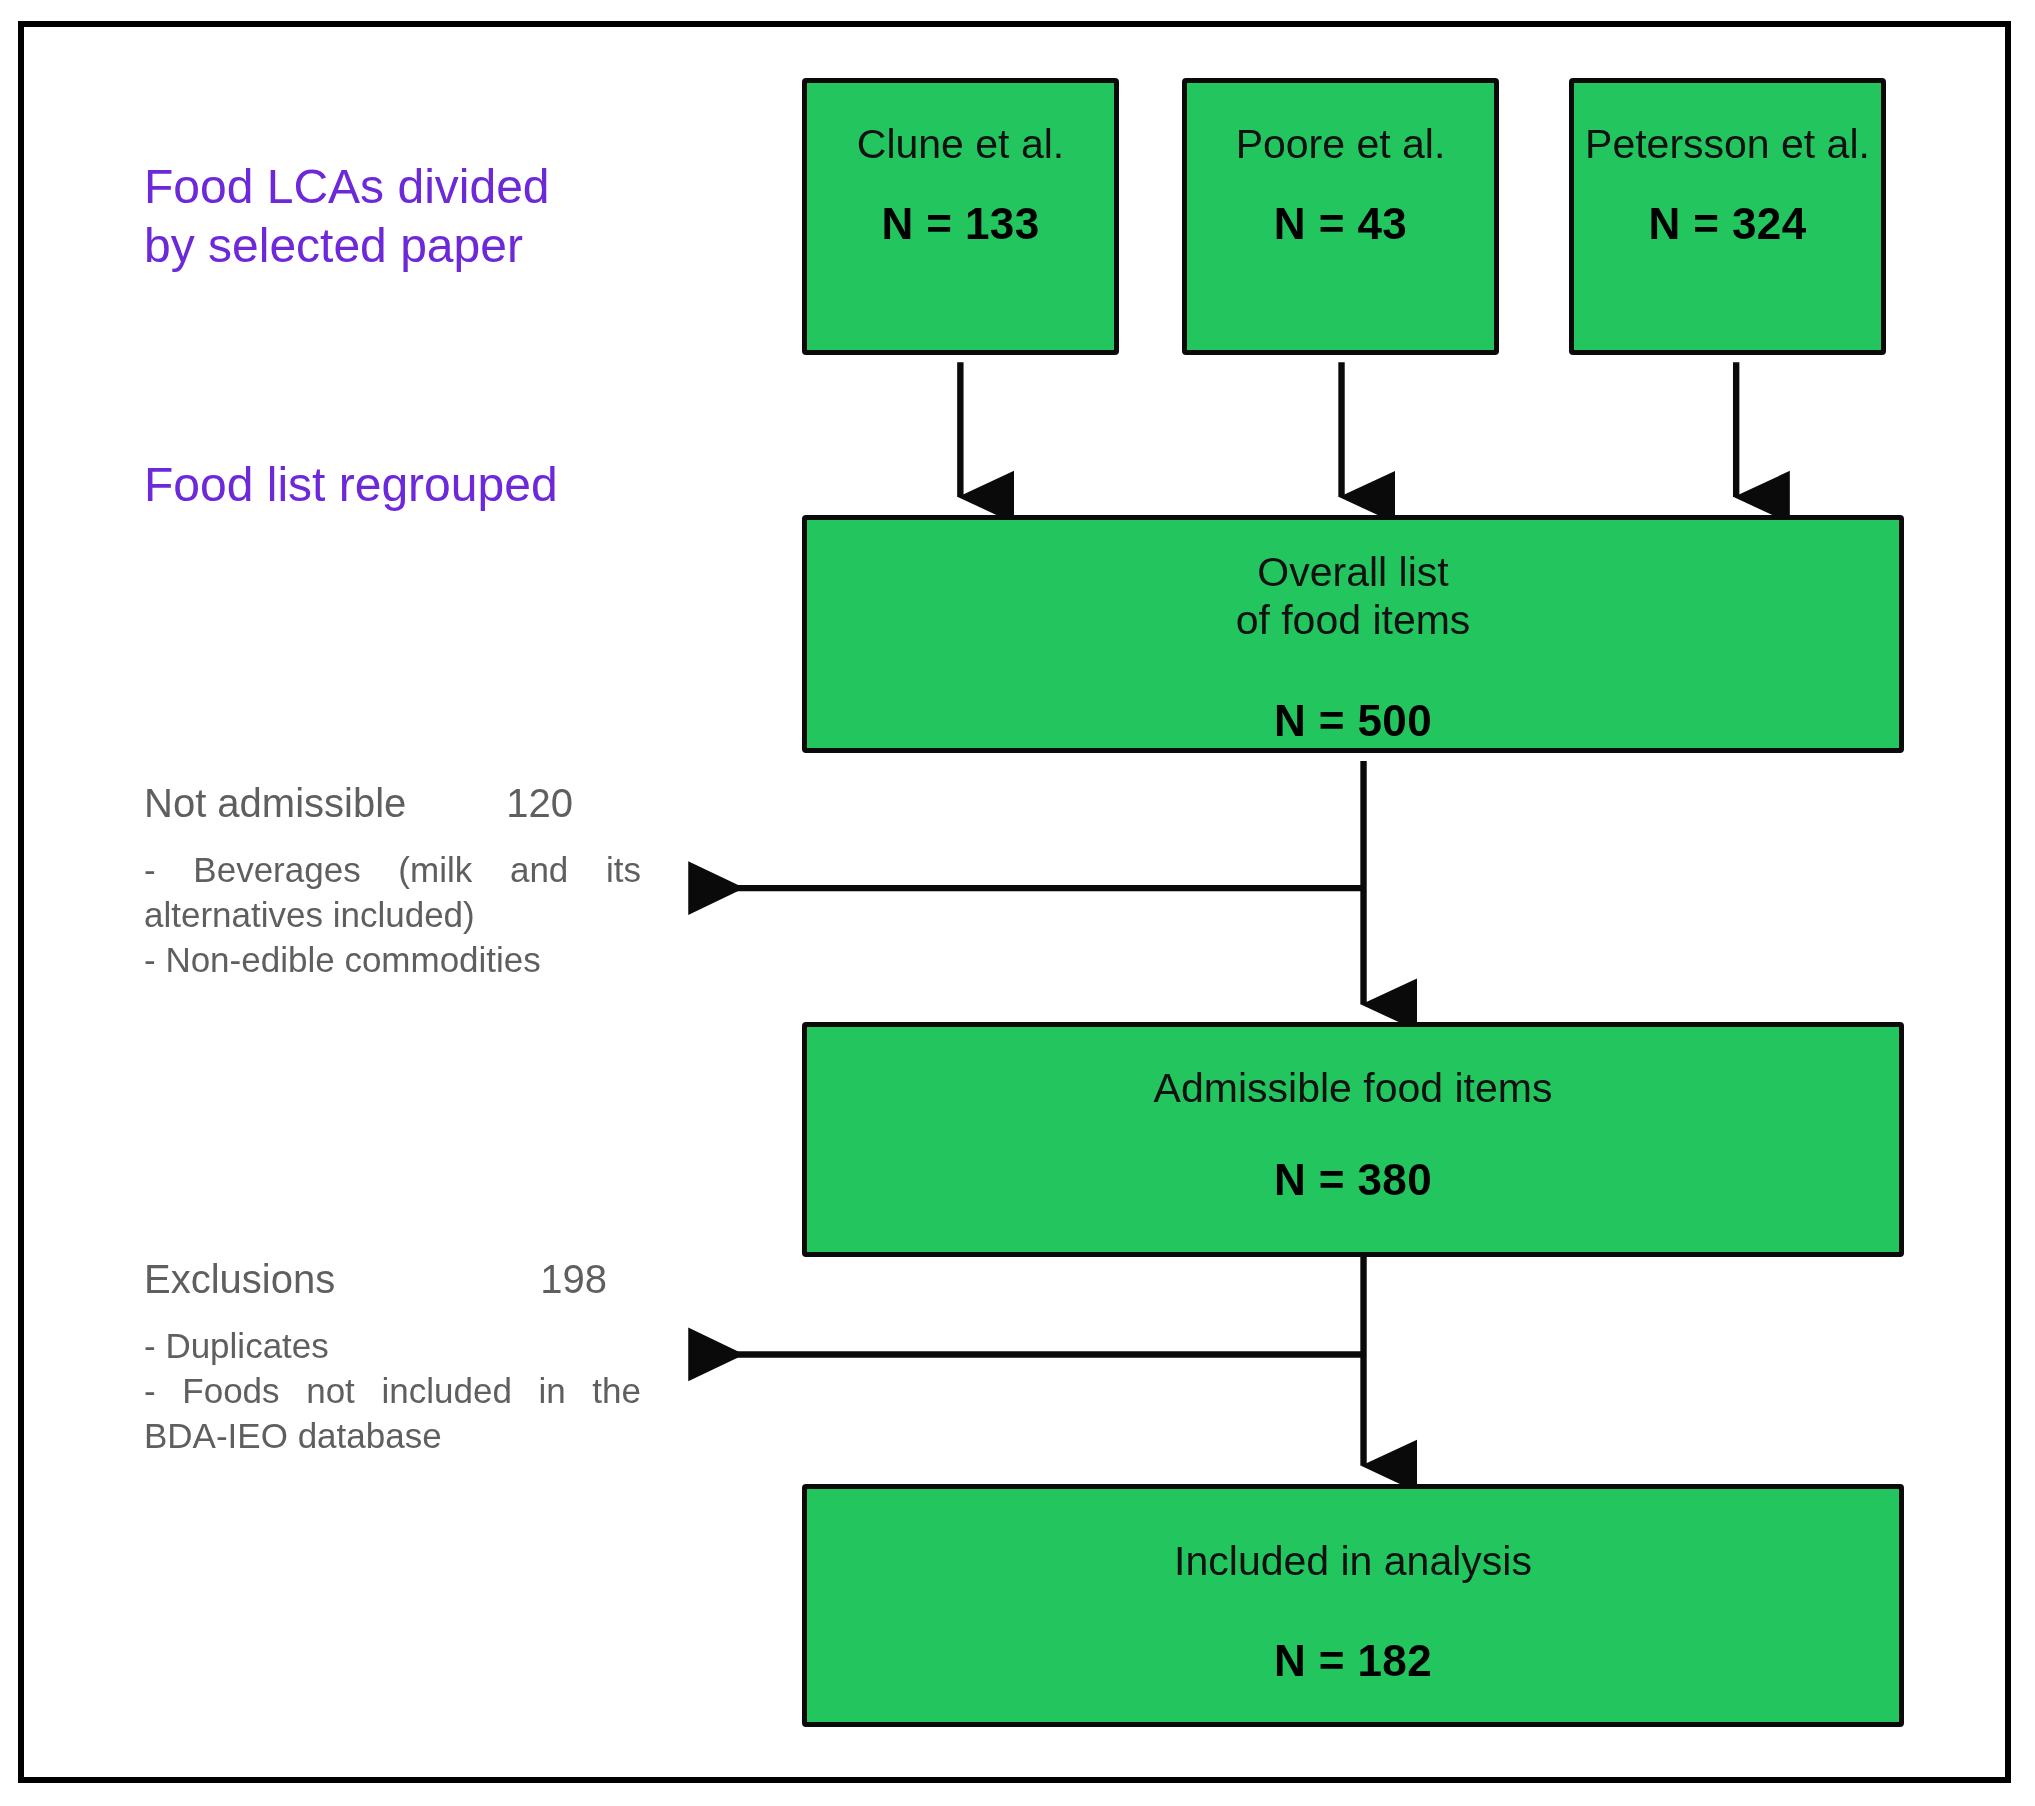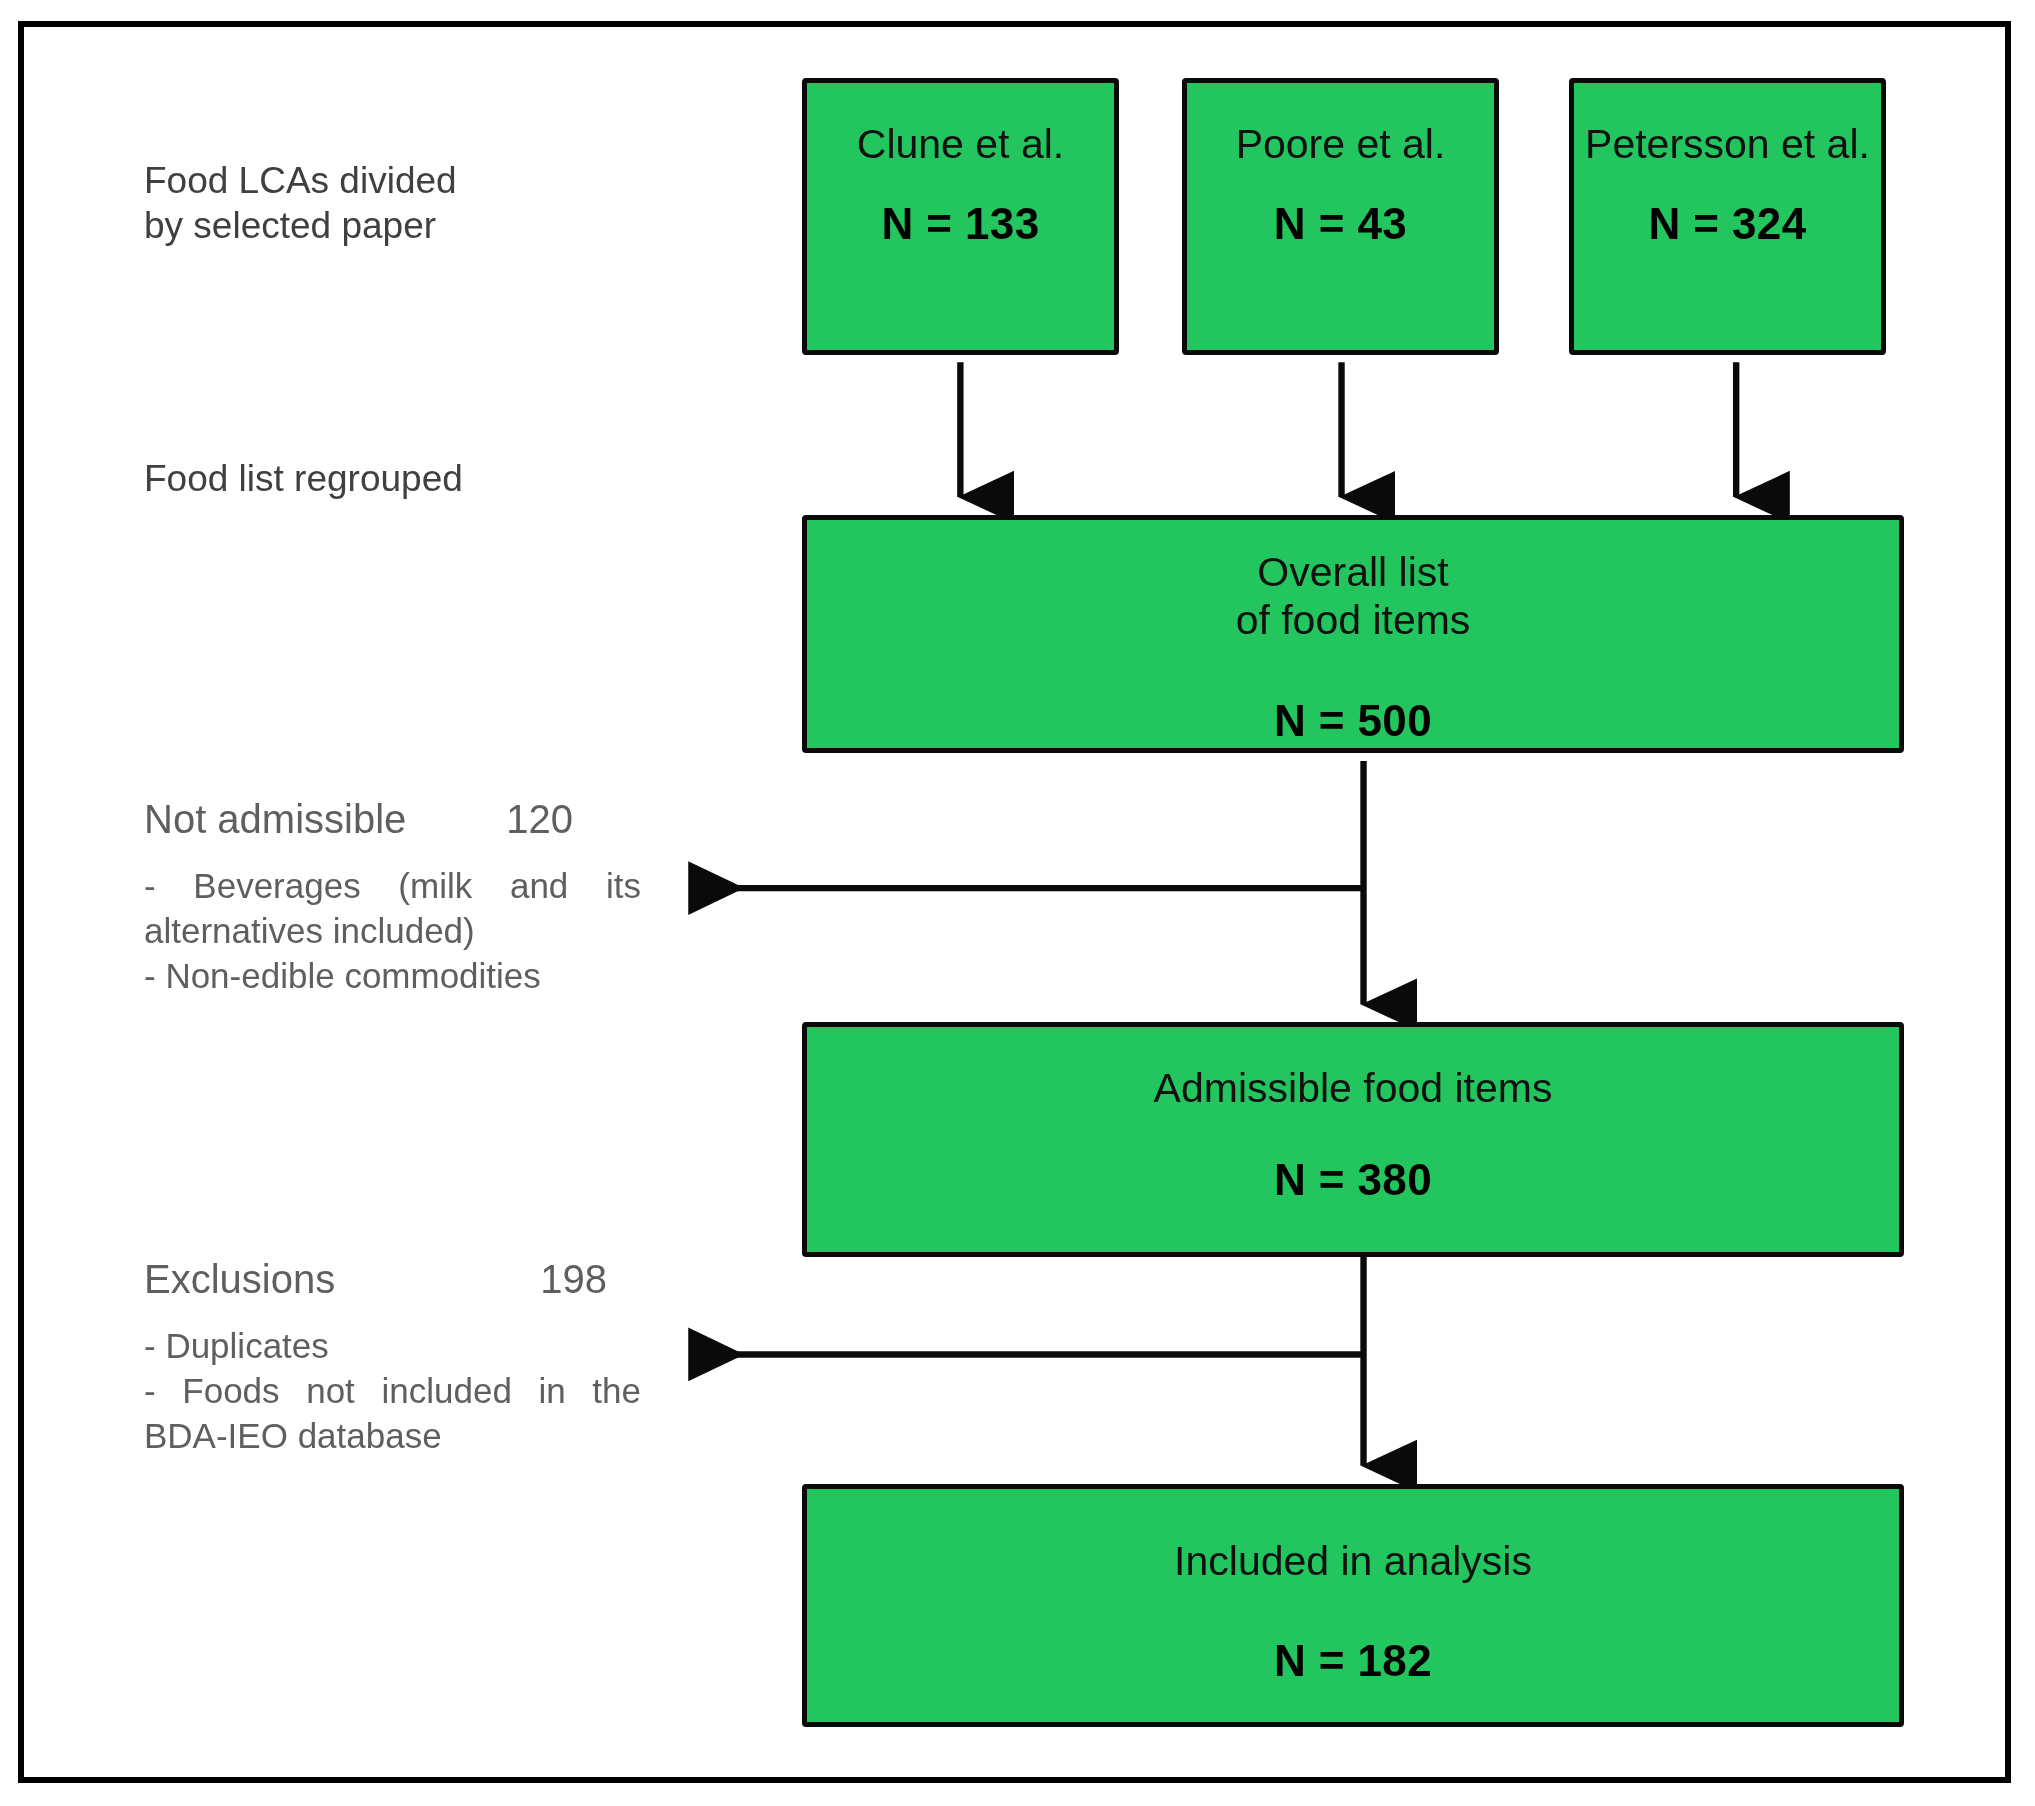--- a/index.html
+++ b/index.html
@@ -36,37 +36,37 @@
   .stage{left:802px;width:1102px;}
   #stage-overall{top:515px;height:238px;padding-top:28px;}
   #stage-overall .count{margin-top:51px;}
   #stage-admissible{top:1022px;height:235px;padding-top:37px;}
   #stage-admissible .count{margin-top:43px;}
   #stage-included{top:1484px;height:243px;padding-top:48px;}
   #stage-included .count{margin-top:51px;}
 
   
   .caption{
-    position:absolute;color:#404040;font-size:37px;line-height:1.22;white-space:pre-line;
+    position:absolute;color:#6d28d9;font-size:48px;line-height:1.22;white-space:pre-line;
   }
   #cap-sources{left:144px;top:158px;width:454px;}
   #cap-regroup{left:144px;top:408px;width:454px;margin-top:48px;}
 
   
   .excl{position:absolute;width:497px;color:#5f5f5f;}
   .excl .head{
     display:flex;justify-content:space-between;align-items:baseline;
     font-size:40px;line-height:1.2;
   }
   .excl .head .num{margin-right:34px;}
   .excl .body{
     font-size:35px;line-height:1.28;text-align:justify;margin-top:21px;
     white-space:pre-line;
   }
-  #excl-0{left:144px;top:779px;margin-top:16px;}
+  #excl-0{left:144px;top:779px;}
   #excl-0 .head .num{margin-right:68px;}
   #excl-1{left:144px;top:1255px;}
 
   
   svg.links{position:absolute;left:0;top:0;width:2035px;height:1806px;pointer-events:none;}
 </style>
 </head>
 <body>
 
 <div id="root">

